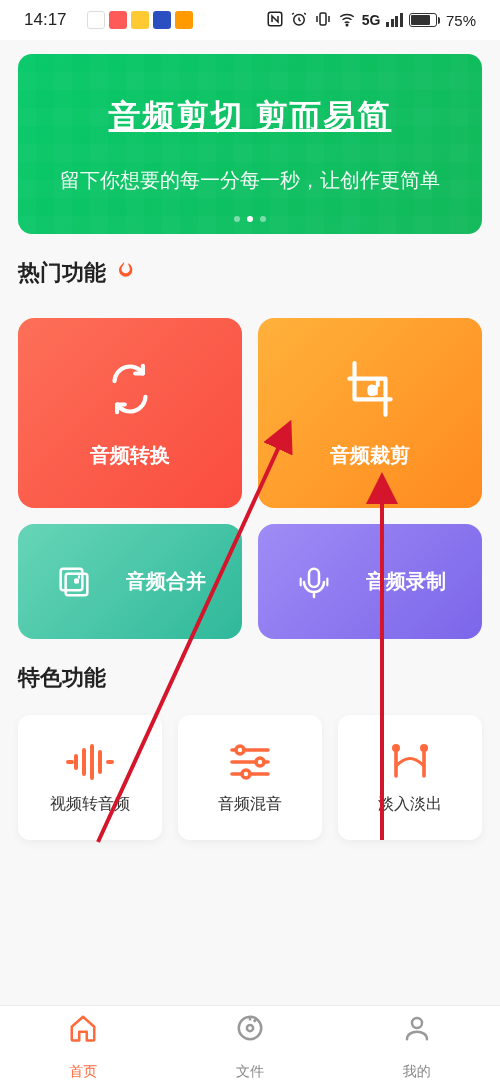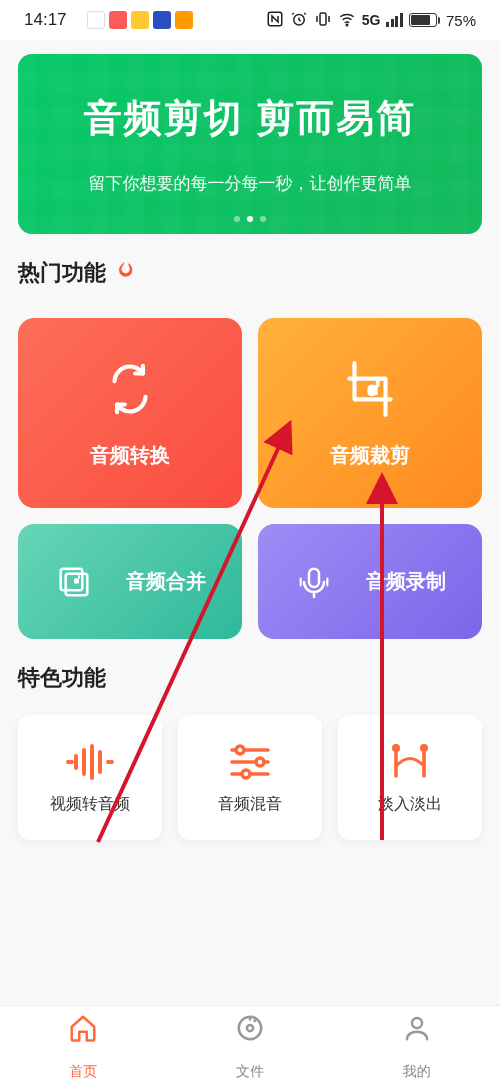--- a/index.html
+++ b/index.html
@@ -23,22 +23,22 @@
     .sig-bars span:nth-child(4){height:14px;}
     .battery{display:inline-flex;align-items:center;}
     .battery-body{width:28px;height:14px;border:1.5px solid #333;border-radius:3px;position:relative;}
     .battery-fill{position:absolute;left:1px;top:1px;bottom:1px;width:75%;background:#333;border-radius:1px;}
     .battery-cap{width:2px;height:7px;background:#333;border-radius:0 2px 2px 0;margin-left:1px;}
 
     .banner{margin:14px 18px 0;height:180px;background:linear-gradient(125deg,#08c96a 0%,#12b95a 100%);border-radius:14px;position:relative;display:flex;flex-direction:column;align-items:center;justify-content:center;color:#fff;overflow:hidden;}
     .banner::before{content:"";position:absolute;inset:0;background:
       repeating-linear-gradient(0deg,rgba(255,255,255,0.035) 0 18px,transparent 18px 36px),
       repeating-linear-gradient(90deg,rgba(255,255,255,0.035) 0 18px,transparent 18px 36px);opacity:.6;}
-    .banner-title{font-size:38px;font-weight:700;letter-spacing:2px;position:relative;}
-    .banner-sub{font-size:17px;margin-top:28px;position:relative;opacity:.94;}
+    .banner-title{font-size:32px;font-weight:700;letter-spacing:2px;position:relative;text-decoration:underline;}
+    .banner-sub{font-size:20px;margin-top:28px;position:relative;opacity:.94;}
     .dots{position:absolute;bottom:12px;left:0;right:0;display:flex;justify-content:center;gap:7px;}
     .dot{width:6px;height:6px;border-radius:50%;background:rgba(255,255,255,.45);}
     .dot.active{background:#fff;}
 
     .section{margin:24px 18px 0;}
     .section-hd{display:flex;align-items:center;font-size:22px;font-weight:700;color:#222;gap:8px;}
 
     .hot-grid{margin-top:18px;display:grid;grid-template-columns:1fr 1fr;gap:16px;}
     .hot-card{height:190px;border-radius:16px;display:flex;flex-direction:column;align-items:center;justify-content:center;color:#fff;position:relative;overflow:hidden;margin-top:12px;}
     .hot-conv{background:linear-gradient(135deg,#fd6f58 0%,#fa4c3f 100%);}

